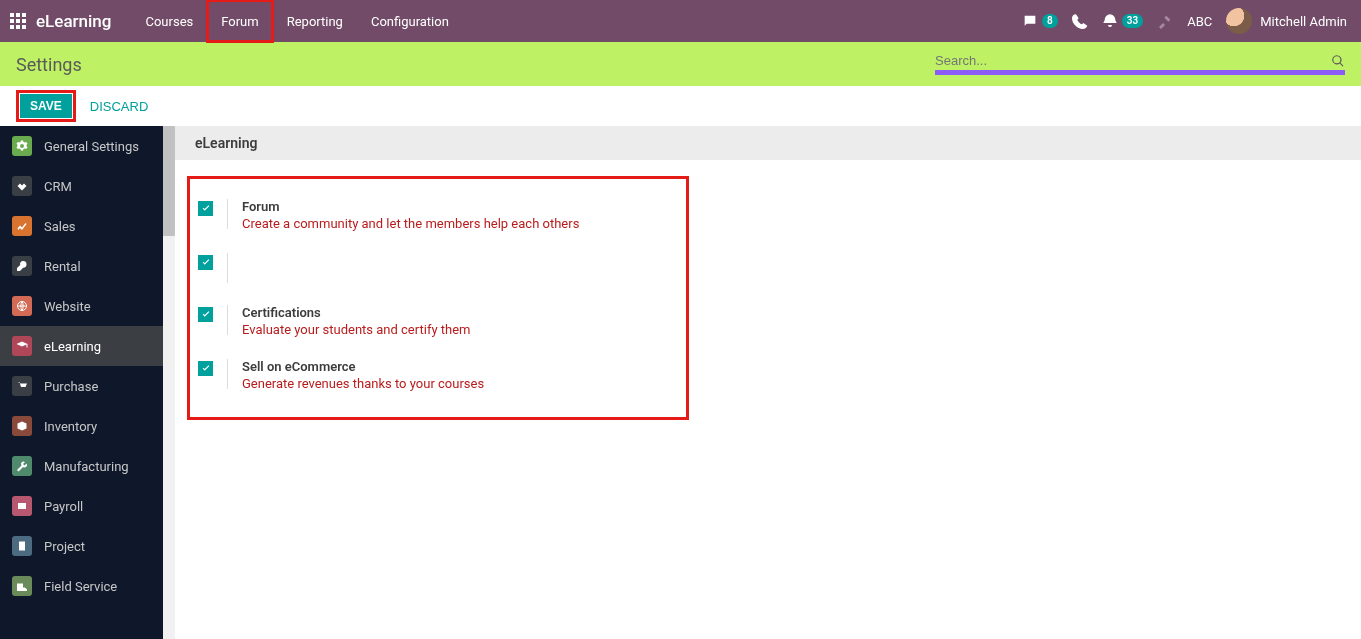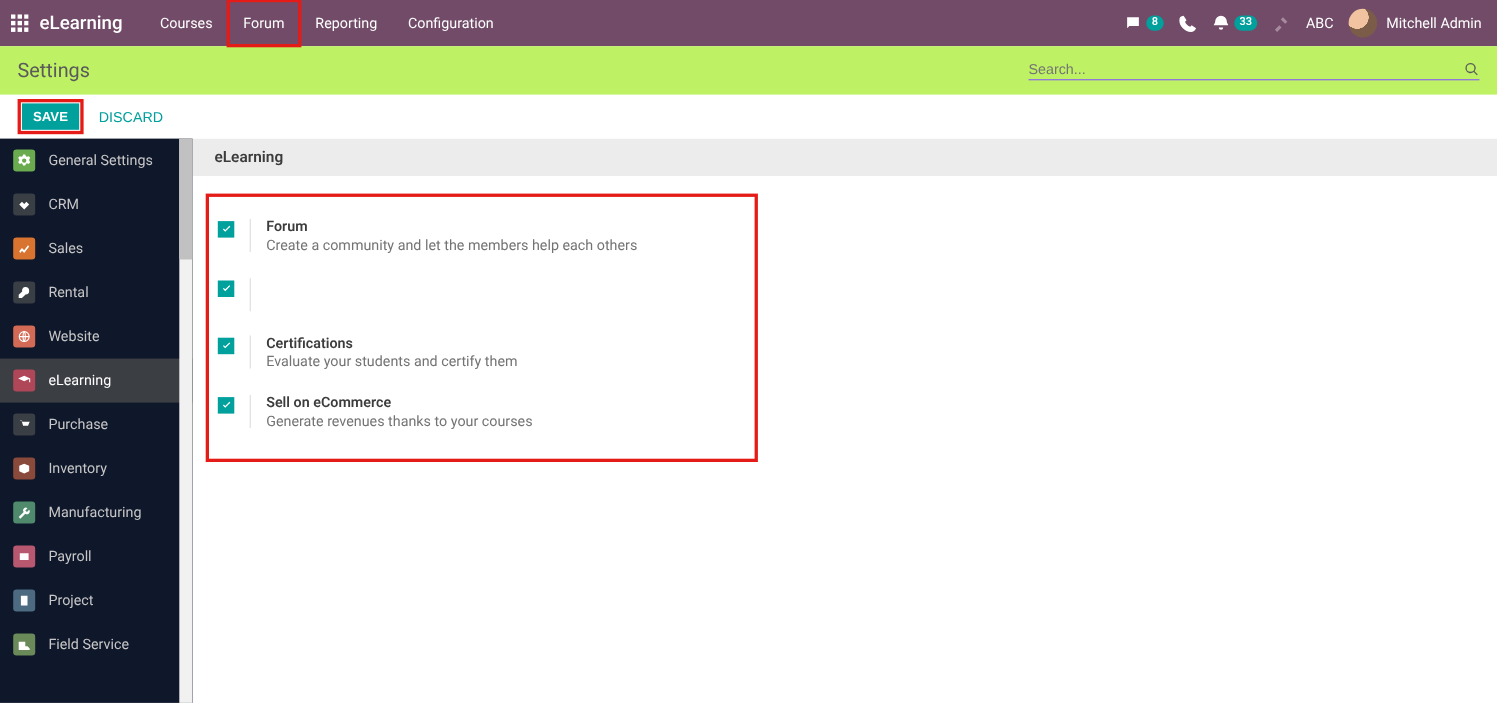--- a/index.html
+++ b/index.html
@@ -55,21 +55,21 @@
     height: 44px;
     display:flex; align-items:center;
     padding: 0 16px;
     background:#bef264;
   }
   .page-title { font-size:18px; color:#5a5a5a; font-weight:400; }
   .searchwrap {
     margin-left:auto;
     display:flex; align-items:center;
     width: 410px;
-    border-bottom: 1px solid #8b5cf6;
+    border-bottom: 5px solid #8b5cf6;
     padding-bottom: 2px;
   }
   .searchwrap input {
     border:none; outline:none; flex:1;
     font-size:13px; color:#6c6c6c; background:transparent;
   }
   .searchwrap svg { width:14px; height:14px; fill:#5a5a5a; cursor:pointer; }
 
   
   .actionbar {
@@ -161,21 +161,21 @@
     background:#00a09d;
     display:inline-flex; align-items:center; justify-content:center;
     margin-top:2px;
     cursor:pointer;
   }
   .chk svg { width:10px; height:10px; fill:#fff; }
   .vr {
     width:1px; height: 30px; background:#dcdcdc; margin: 0 4px;
   }
   .opt-body .opt-title { font-weight:600; color:#3c3c3c; font-size: 13px; }
-  .opt-body .opt-desc  { color:#737373; font-size: 13px; margin-top:2px; }
+  .opt-body .opt-desc  { color:#b91c1c; font-size: 13px; margin-top:2px; }
 
 </style>
 </head>
 <body>
 
 <div class="topnav">
   <div class="apps-icon">
     <svg viewBox="0 0 16 16">
         <rect x="0" y="0" width="4" height="4"></rect>
         <rect x="6" y="0" width="4" height="4"></rect>

